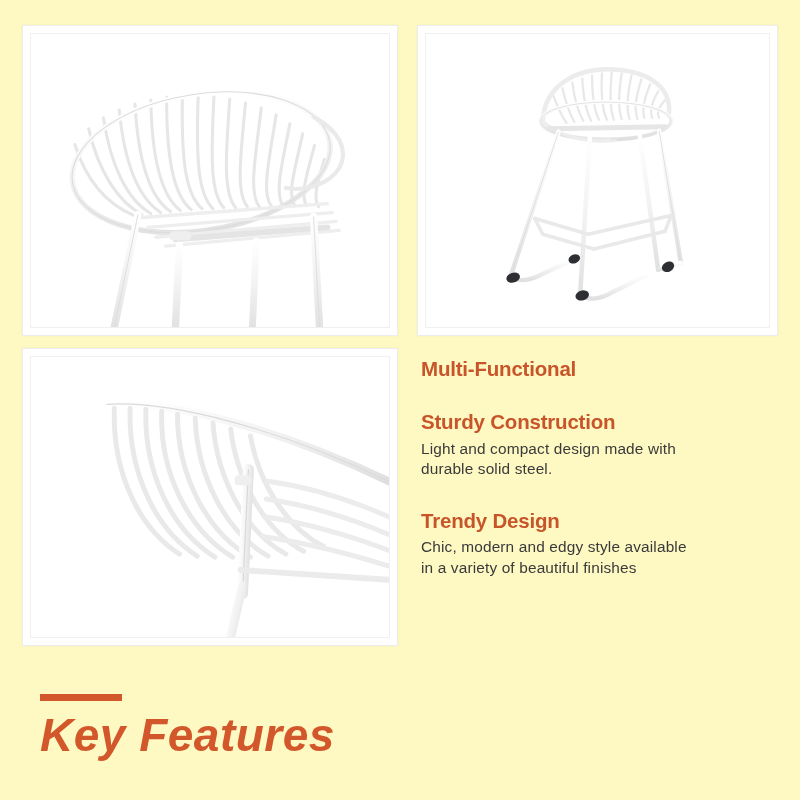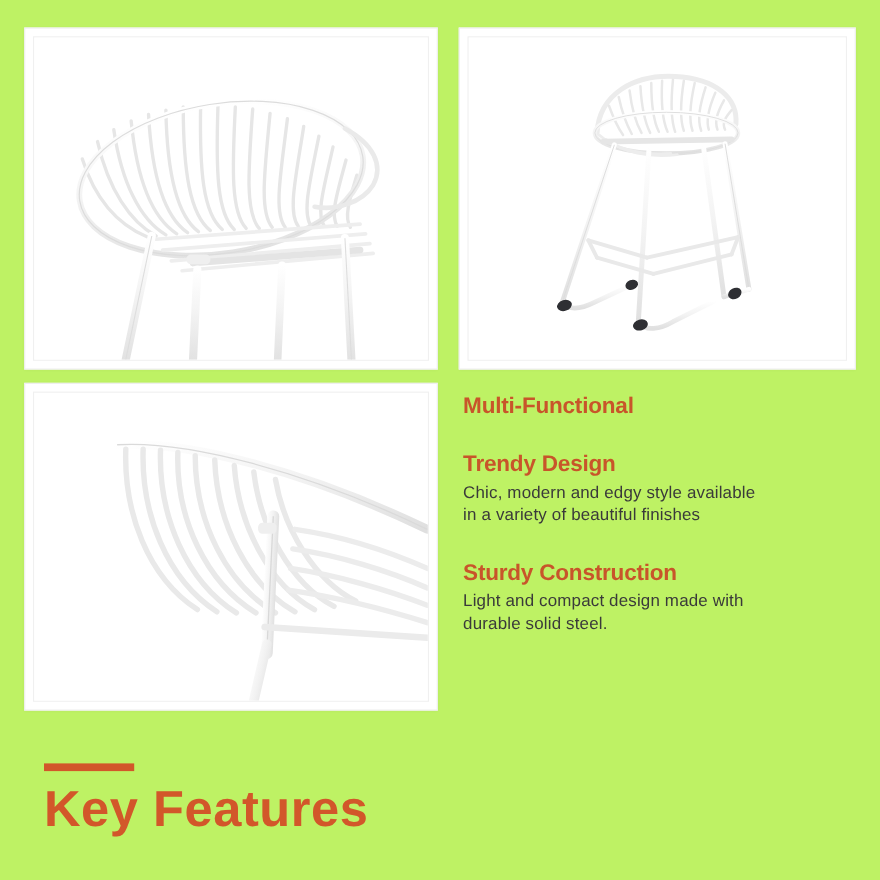--- a/index.html
+++ b/index.html
@@ -13,21 +13,21 @@
     font-family: "Liberation Sans", sans-serif;
     overflow: hidden;
     position: relative;
   }
 
   .canvas {
     position: absolute;
     inset: 0;
     width: 800px;
     height: 800px;
-    background: #bef264;
+    background: #fef9c3;
   }
 
   
   .photo-frame {
     position: absolute;
     background: #ffffff;
     border: 1px solid #ededed;
     box-shadow: 0 0 3px rgba(0,0,0,0.045);
     box-sizing: border-box;
   }
@@ -73,20 +73,21 @@
     letter-spacing: 0.15px;
     margin: 0;
     white-space: pre-line;
   }
 
   
   .headline-wrap {
     position: absolute;
     left: 40px;
     top: 694px;
+    font-style: italic;
   }
   .headline-rule {
     width: 82px;
     height: 7px;
     background: #d2572a;
     margin-bottom: 11px;
   }
   .headline-text {
     color: #d2572a;
     font-size: 46px;
@@ -285,31 +286,31 @@
     </div>
   </div>
 
   <div class="features">
 
     <div class="feature-block">
       <p class="feature-title">Multi-Functional</p>
     </div>
 
     <div class="feature-block">
+      <p class="feature-title">Sturdy Construction</p>
+      <p class="feature-body">Light and compact design made with
+durable solid steel.</p>
+    </div>
+
+    <div class="feature-block">
       <p class="feature-title">Trendy Design</p>
       <p class="feature-body">Chic, modern and edgy style available
 in a variety of beautiful finishes</p>
     </div>
 
-    <div class="feature-block">
-      <p class="feature-title">Sturdy Construction</p>
-      <p class="feature-body">Light and compact design made with
-durable solid steel.</p>
-    </div>
-
   </div>
 
   <div class="headline-wrap">
     <div class="headline-rule"></div>
     <p class="headline-text">Key Features</p>
   </div>
 
 </div>
 
 </body></html>

